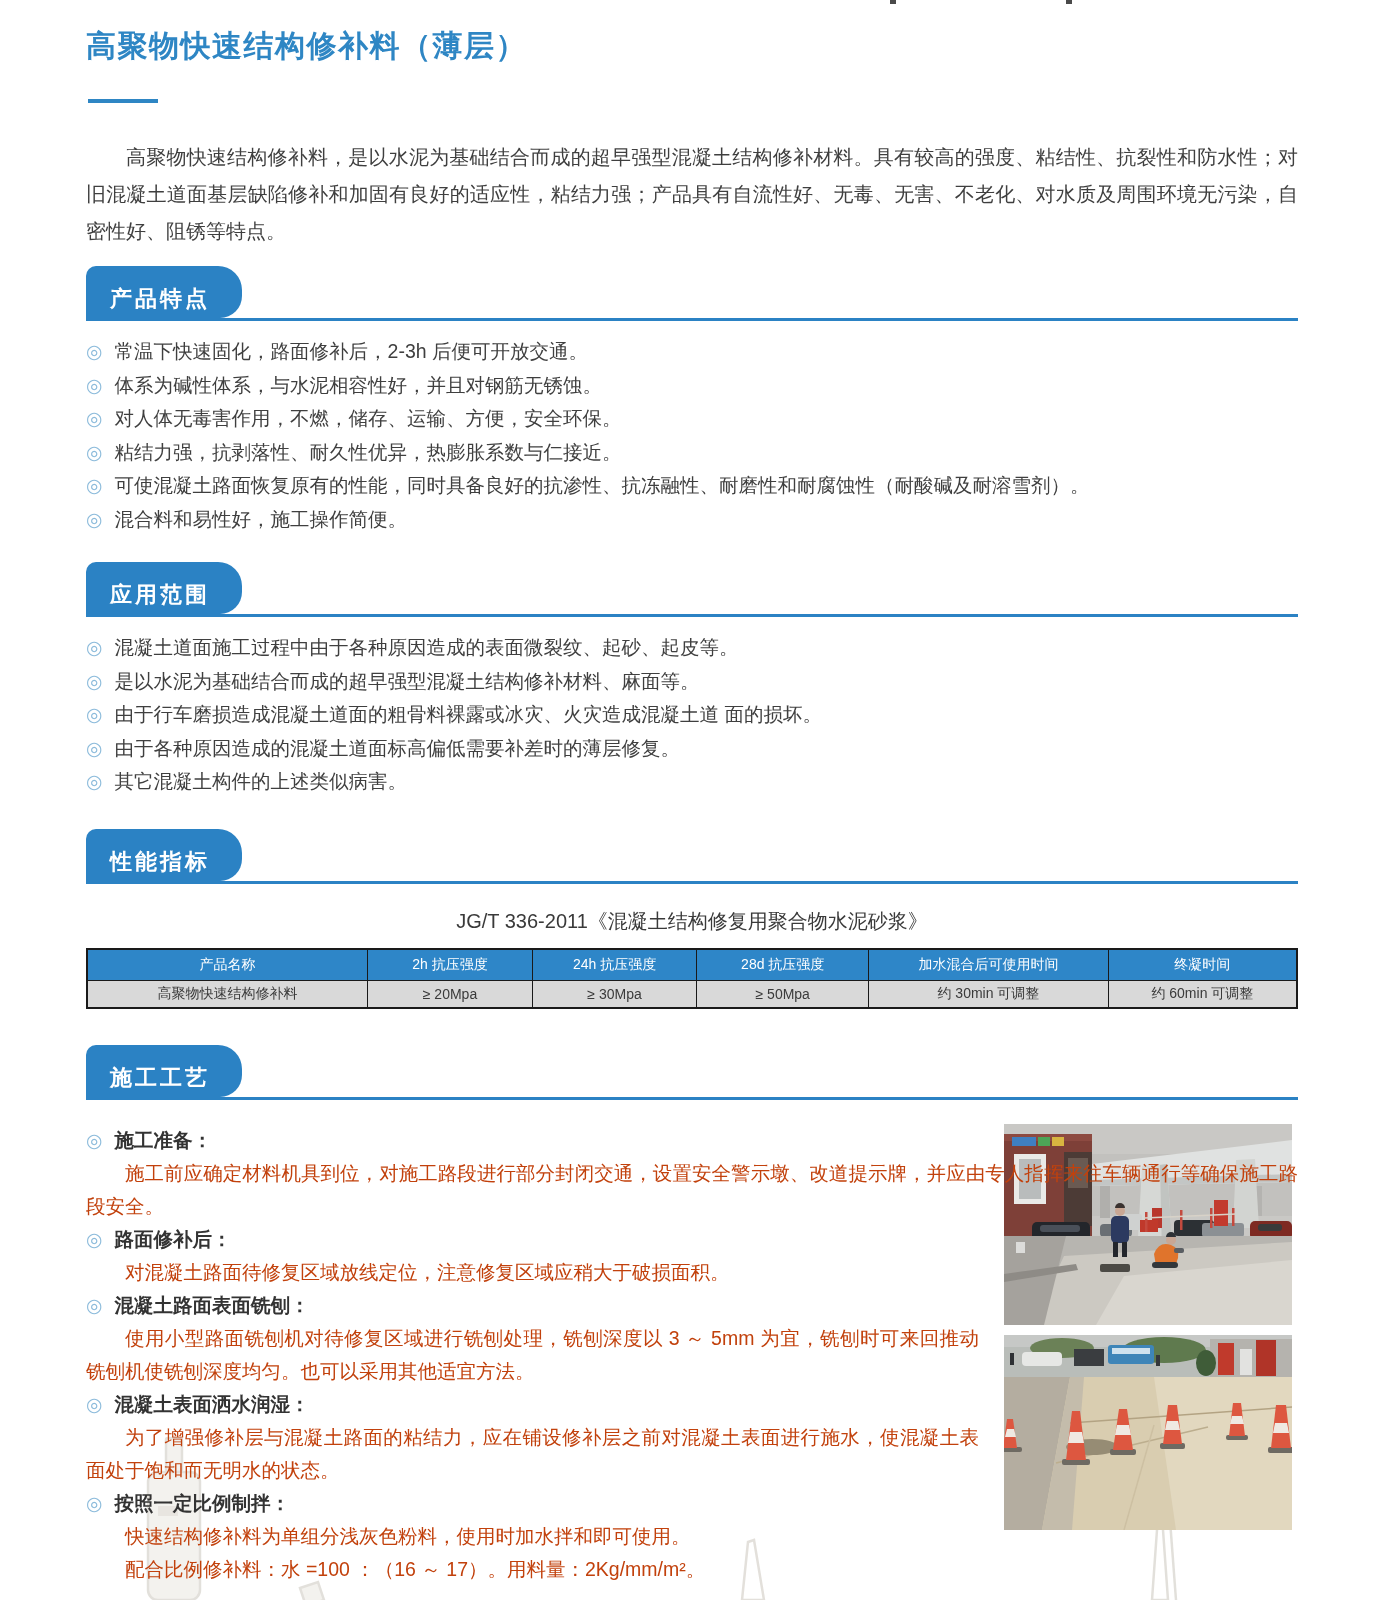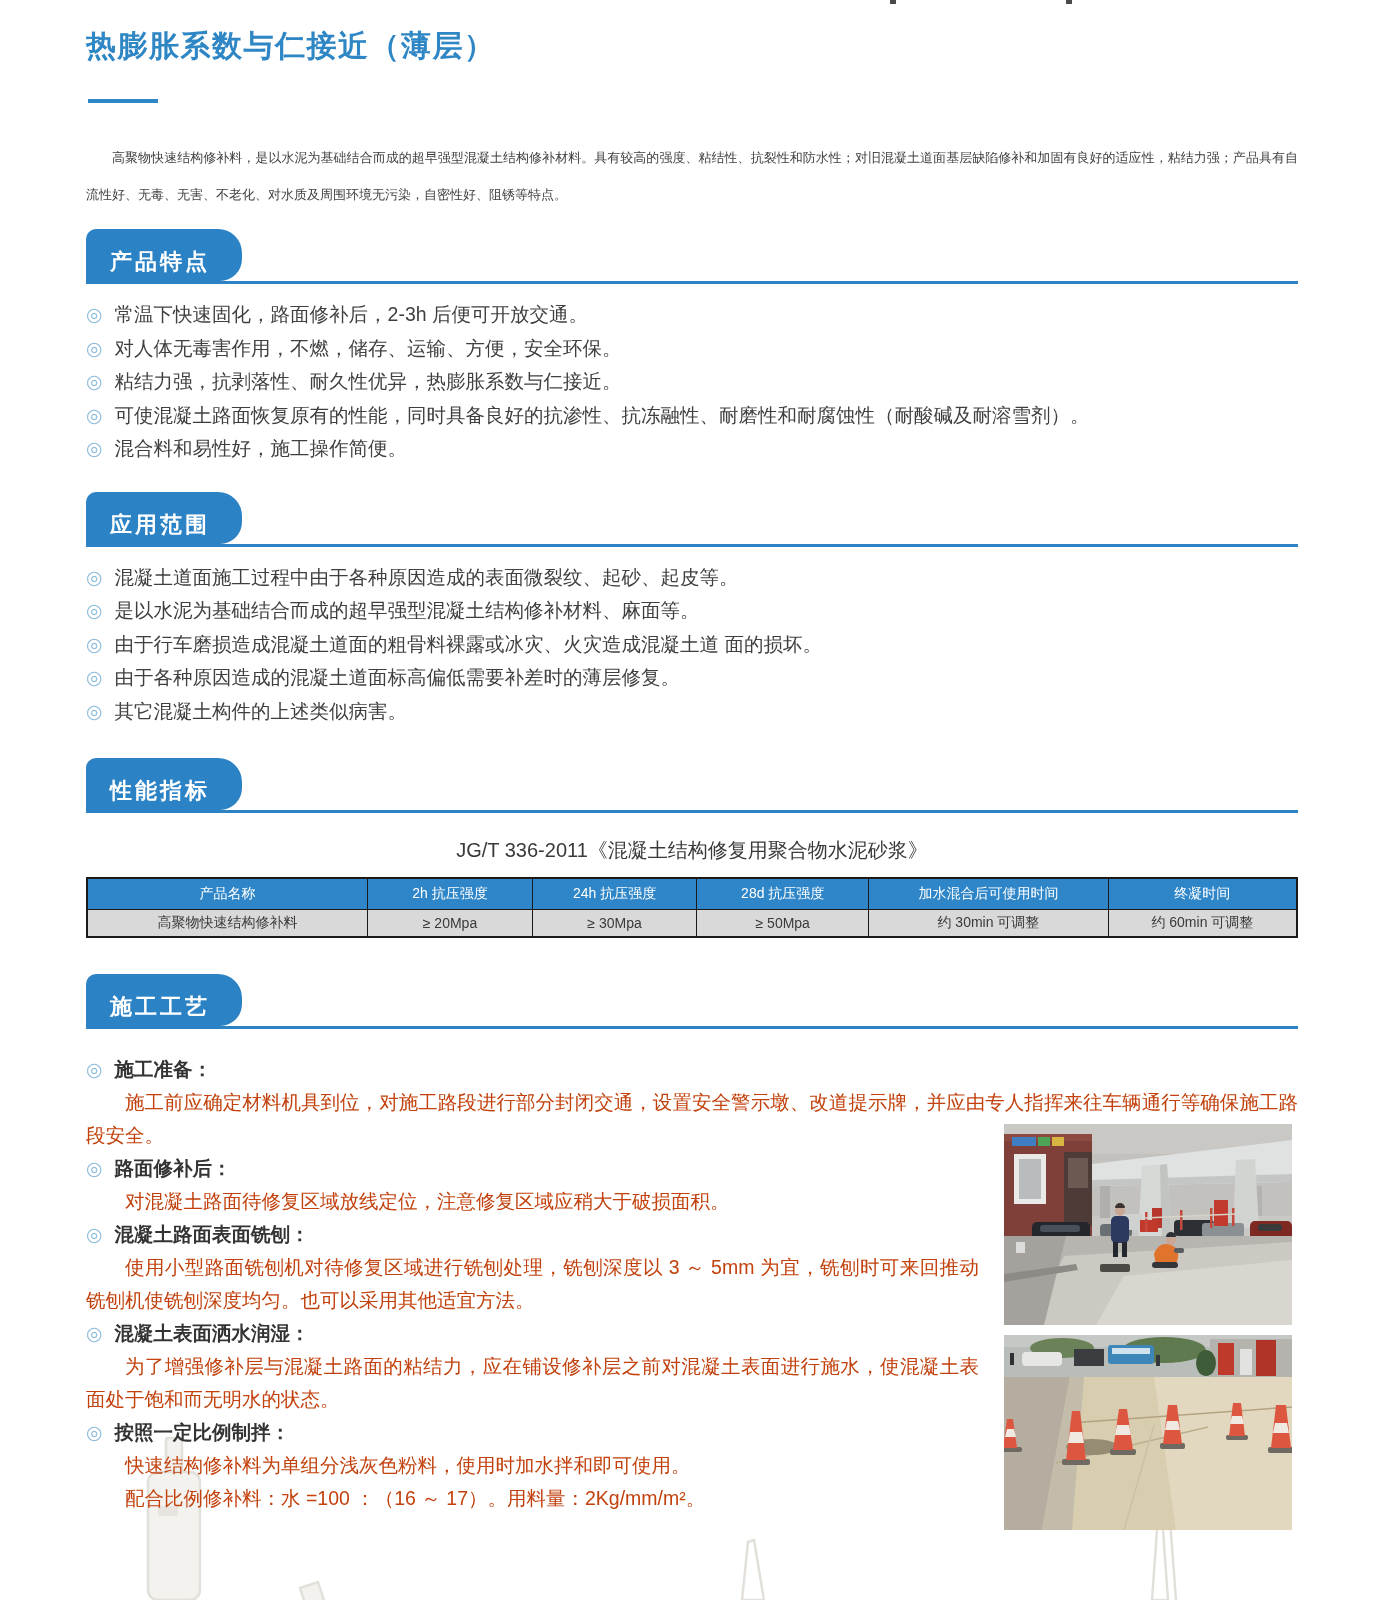--- a/index.html
+++ b/index.html
@@ -11,21 +11,21 @@
   .content { padding:0 86px; position:relative; z-index:2; }
   .speck { position:absolute; top:0; width:6px; height:4px; background:#4a4a4a; z-index:3; }
   .speck.s1 { left:890px; } .speck.s2 { left:1066px; }
 
   h1.title {
     color:var(--title-blue,#2e86c4); font-size:30px; font-weight:bold;
     margin:26px 0 0; letter-spacing:1.5px;
   }
   .title-underline { width:70px; height:4px; background:var(--title-blue,#2e86c4); margin:32px 0 0 2px; }
   .intro {
-    font-size:13px; line-height:37px; text-align:justify; text-indent:2em;
+    font-size:20px; line-height:37px; text-align:justify; text-indent:2em;
     margin:36px 0 0; color:#3f3f3f;
   }
 
   .section-header { border-bottom:3px solid var(--accent-blue,#2277bd); line-height:0; }
   .sec-features  { margin-top:16px; }
   .sec-applications { margin-top:26px; }
   .sec-performance  { margin-top:30px; }
   .sec-process      { margin-top:36px; }
   .badge {
     display:inline-block; background:var(--accent-blue,#2b82c4); color:#fff;
@@ -75,30 +75,31 @@
       <rect x="148" y="52" width="52" height="128" rx="10"></rect>
       <rect x="158" y="86" width="20" height="10" fill="#e4e1db" stroke="none"></rect>
       <path d="M300 168 l18 -6 6 18 -18 6 z"></path>
       <path d="M748 122 l6 -2 10 60 -22 0 z" fill="none"></path>
       <path d="M1158 96 l4 0 6 84 -16 0 z" fill="none"></path>
       <line x1="1170" y1="100" x2="1176" y2="180" fill="none"></line>
     </g>
   </svg>
 
   <div class="content">
-    <h1 class="title">热膨胀系数与仁接近（薄层）</h1>
+    <h1 class="title">高聚物快速结构修补料（薄层）</h1>
     <div class="title-underline"></div>
 
     <p class="intro">高聚物快速结构修补料，是以水泥为基础结合而成的超早强型混凝土结构修补材料。具有较高的强度、粘结性、抗裂性和防水性；对旧混凝土道面基层缺陷修补和加固有良好的适应性，粘结力强；产品具有自流性好、无毒、无害、不老化、对水质及周围环境无污染，自密性好、阻锈等特点。</p>
 
     <div class="section-header sec-features">
       <span class="badge">产品特点</span>
     </div>
     <ul class="bullet-list">
       <li><span class="bullet">◎</span><span>常温下快速固化，路面修补后，2-3h 后便可开放交通。</span></li>
+      <li><span class="bullet">◎</span><span>体系为碱性体系，与水泥相容性好，并且对钢筋无锈蚀。</span></li>
       <li><span class="bullet">◎</span><span>对人体无毒害作用，不燃，储存、运输、方便，安全环保。</span></li>
       <li><span class="bullet">◎</span><span>粘结力强，抗剥落性、耐久性优异，热膨胀系数与仁接近。</span></li>
       <li><span class="bullet">◎</span><span>可使混凝土路面恢复原有的性能，同时具备良好的抗渗性、抗冻融性、耐磨性和耐腐蚀性（耐酸碱及耐溶雪剂）。</span></li>
       <li><span class="bullet">◎</span><span>混合料和易性好，施工操作简便。</span></li>
     </ul>
 
     <div class="section-header sec-applications">
       <span class="badge">应用范围</span>
     </div>
     <ul class="bullet-list">

